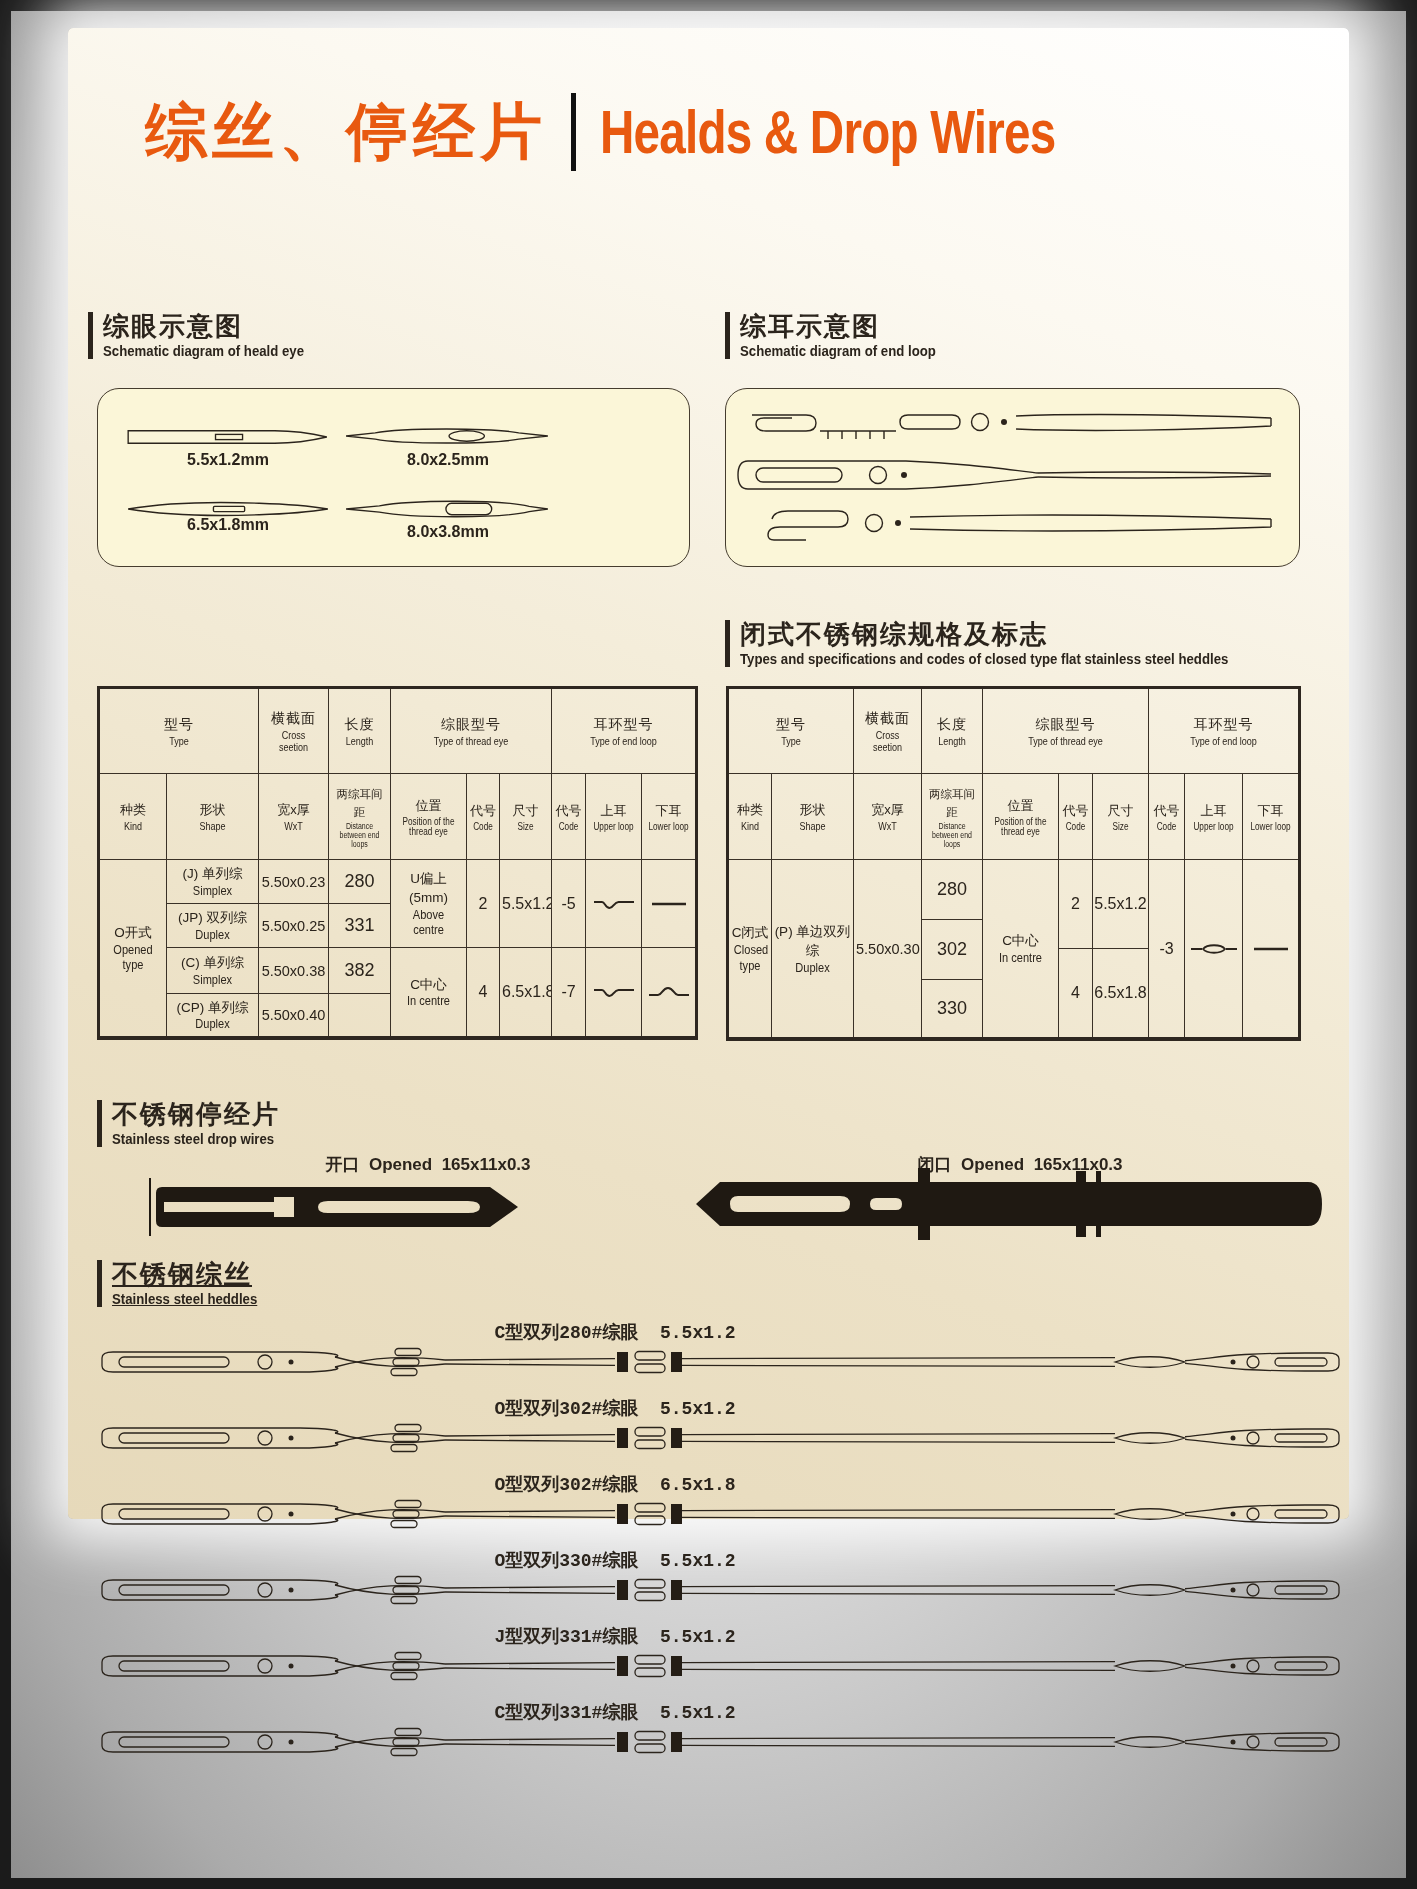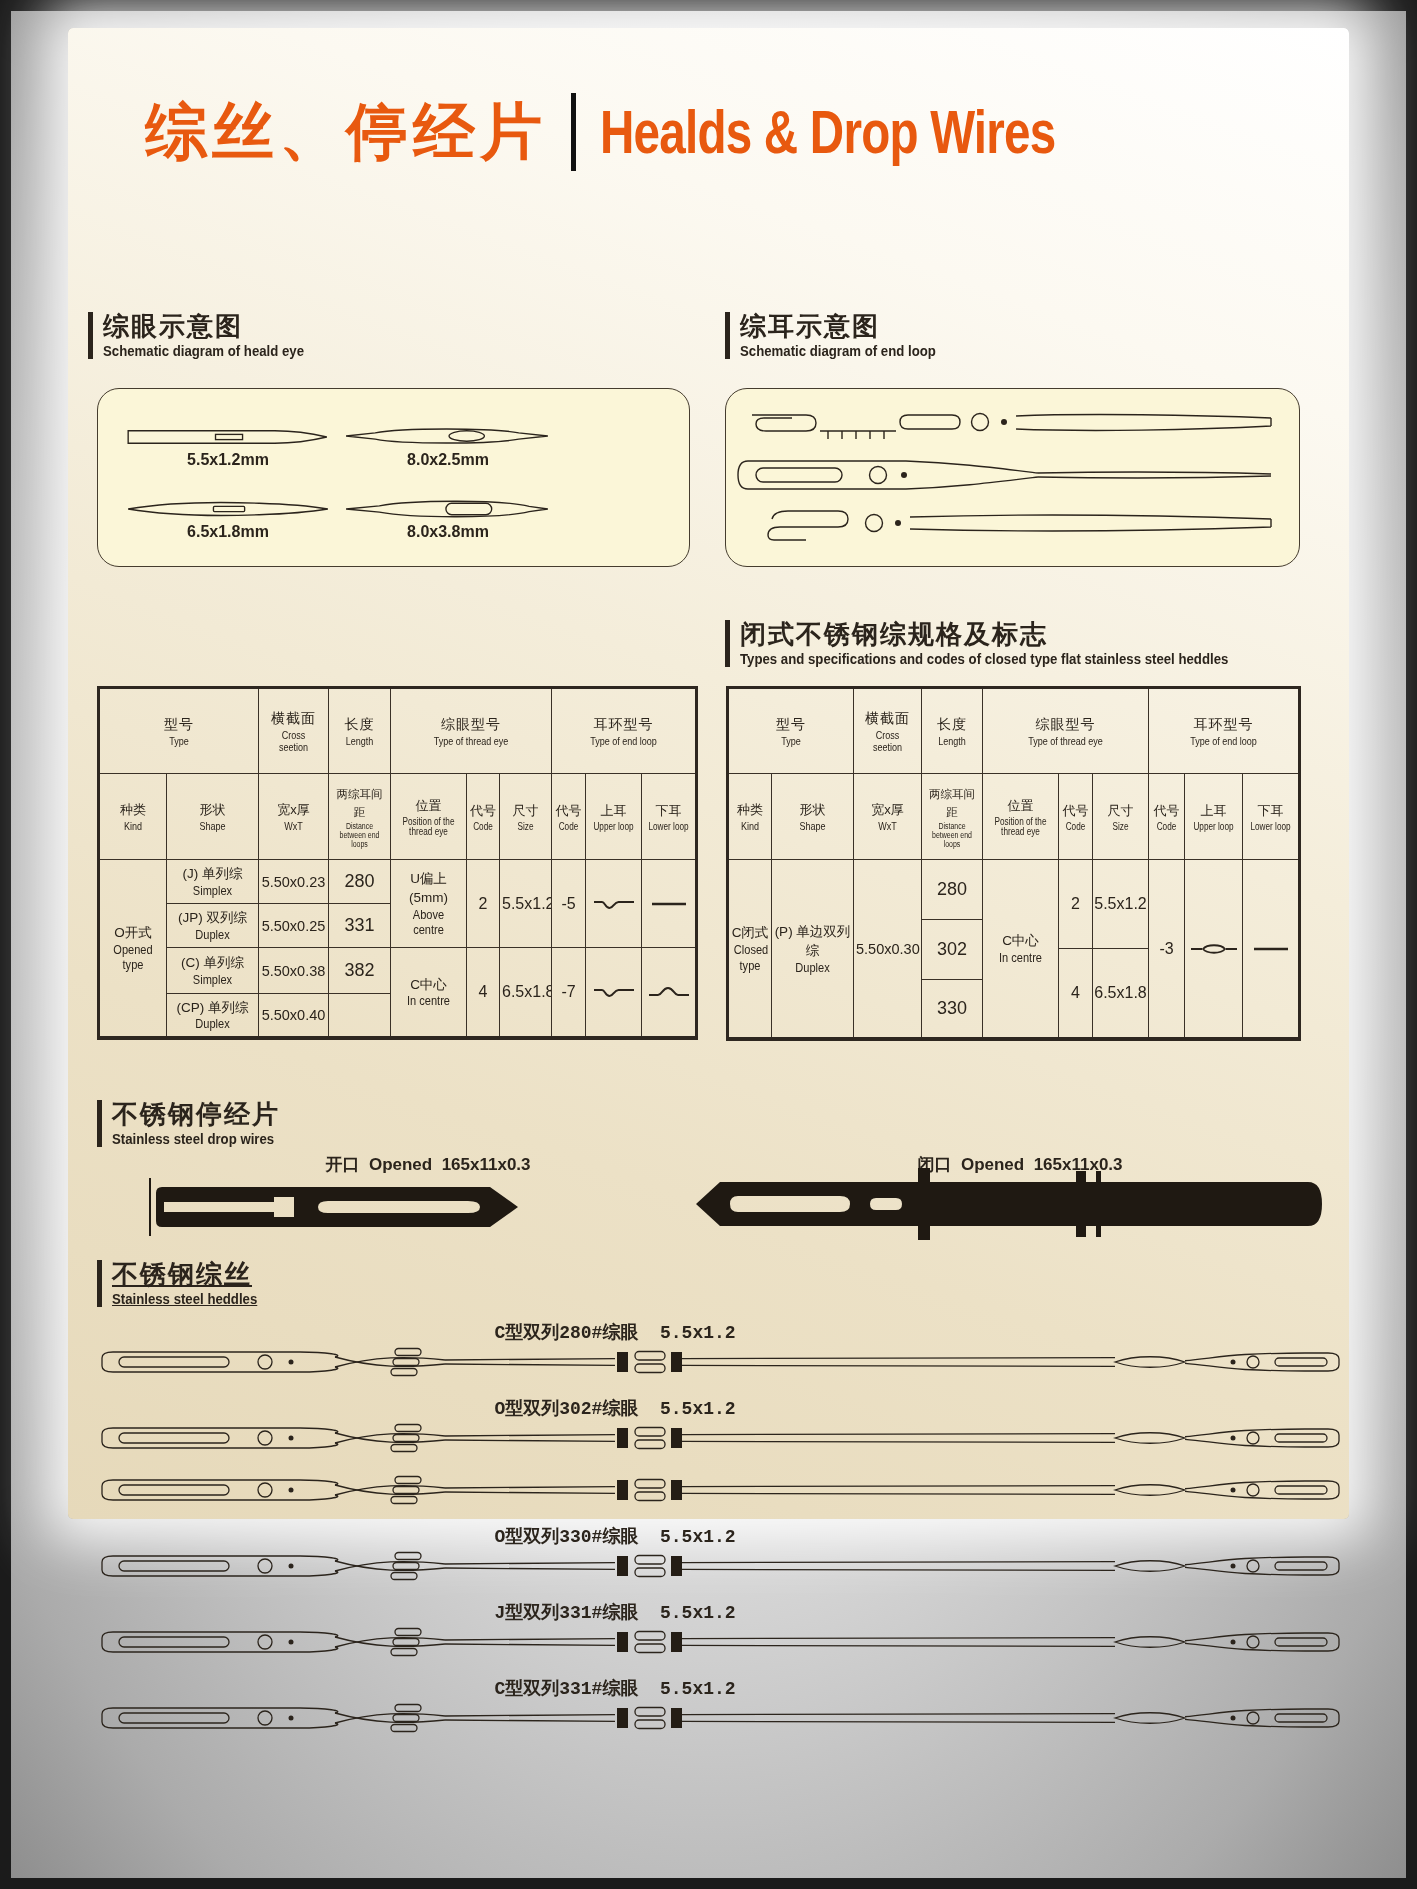--- a/index.html
+++ b/index.html
@@ -88,21 +88,21 @@
     <div class="eye-label" style="left:26px;top:62px;width:208px;">5.5x1.2mm</div>
     <svg class="shape-svg" style="left:246px;top:36px;" width="208" height="22" viewBox="0 0 200 18">
       <path class="ink" fill="none" stroke-width="1.3" d="M2,9 L30,6 C55,1 142,1 168,6 L196,9 L168,12 C142,17 55,17 30,12 Z"></path>
       <ellipse class="ink" fill="none" stroke-width="1.3" cx="118" cy="9" rx="17" ry="5"></ellipse>
     </svg>
     <div class="eye-label" style="left:246px;top:62px;width:208px;">8.0x2.5mm</div>
     <svg class="shape-svg" style="left:26px;top:110px;" width="208" height="20" viewBox="0 0 200 18">
       <path class="ink" fill="none" stroke-width="1.3" d="M4,9 C40,3 90,2 130,3.5 C162,4.5 181,6.5 196,9 C181,11.5 162,13.5 130,14.5 C90,16 40,15 4,9 Z"></path>
       <rect class="ink" fill="none" stroke-width="1.3" x="86" y="6.5" width="30" height="5" rx="1"></rect>
     </svg>
-    <div class="eye-label" style="left:26px;top:134px;width:208px;">6.5x1.8mm</div>
+    <div class="eye-label" style="left:26px;top:127px;width:208px;">6.5x1.8mm</div>
     <svg class="shape-svg" style="left:246px;top:108px;" width="208" height="24" viewBox="0 0 200 18">
       <path class="ink" fill="none" stroke-width="1.3" d="M2,9 L34,6 C66,0 152,0 178,6.5 L196,9 L178,11.5 C152,18 66,18 34,12 Z"></path>
       <rect class="ink" fill="none" stroke-width="1.3" x="98" y="3.5" width="44" height="11" rx="5.5"></rect>
     </svg>
     <div class="eye-label" style="left:246px;top:134px;width:208px;">8.0x3.8mm</div>
   </div>
 
   <div class="panel" style="left:657px;top:360px;width:573px;height:177px;">
     <svg width="569" height="173" viewBox="0 0 569 173" style="position:absolute;left:0;top:0;">
       <g fill="none" class="ink" stroke="#2b241c" stroke-width="1.4">
@@ -385,20 +385,21 @@
         <path d="M1090,19.4 C1110,21 1125,24 1150,25.5 C1175,26.7 1195,27 1210,27 H1233"></path>
         <path d="M1233,9 Q1244,9 1244,15 V21 Q1244,27 1233,27"></path>
         <rect x="1180" y="14" width="52" height="8" rx="4"></rect>
         <circle cx="1158" cy="18" r="6"></circle>
         <circle cx="1138" cy="18" r="2.5" fill="#2b241c" stroke="none"></circle>
       </g>
     </svg>
   </div>
 
   <div class="heddle-row">
+    <div class="heddle-label">O型双列302#综眼  6.5x1.8</div>
     <svg class="heddle-svg" viewBox="0 0 1250 36">
       <g fill="none" stroke="#2b241c" stroke-width="1.3">
         <path d="M18,8 Q7,8 7,14 V22 Q7,28 18,28"></path>
         <path d="M18,8 H205 C232,8 250,11 240,13"></path>
         <path d="M18,28 H205 C232,28 250,25 240,23"></path>
         <rect x="24" y="13" width="110" height="10" rx="5"></rect>
         <circle cx="170" cy="18" r="7"></circle>
         <circle cx="196" cy="18" r="2.5" fill="#2b241c" stroke="none"></circle>
         <path d="M240,13 C280,24 312,24 350,20"></path>
         <path d="M240,23 C280,12 312,12 350,16"></path>

